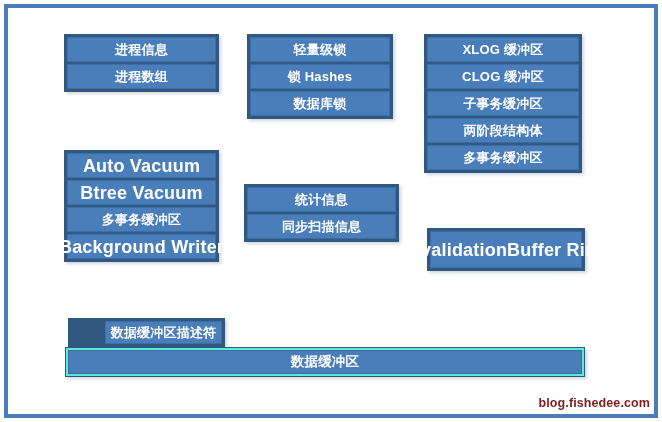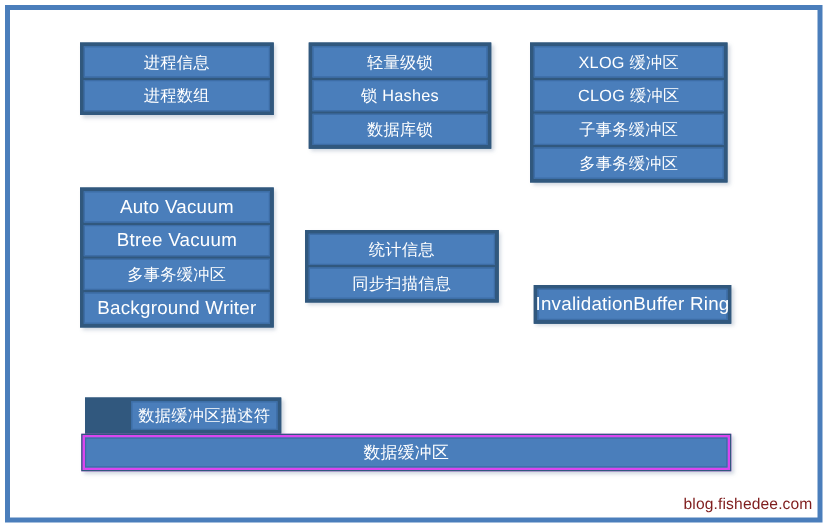--- a/index.html
+++ b/index.html
@@ -12,20 +12,21 @@
     font-family: "Liberation Sans", "DejaVu Sans", sans-serif;
   }
 
   #canvas {
     position: relative;
     width: 662px;
     height: 422px;
     background: #ffffff;
     box-sizing: border-box;
     overflow: hidden;
+    font-weight: bold;
   }
 
   
   .frame {
     position: absolute;
     left: 4px;
     top: 4px;
     width: 654px;
     height: 414px;
     box-sizing: border-box;
@@ -59,42 +60,42 @@
     text-align: center;
     font-size: 13px;
     line-height: 1;
     letter-spacing: 0.2px;
     white-space: nowrap;
     height: 25px;
     flex: 0 0 auto;
   }
 
   .node.latin {
-    font-size: 15px;
+    font-size: 18px;
   }
 
   
   .standalone {
     position: absolute;
     box-sizing: border-box;
     background: #31587e;
     border: 1px solid #31587e;
     padding: 2px;
     box-shadow: 2px 2px 3px rgba(120,140,165,0.35);
   }
   .standalone .node {
     width: 100%;
     height: 100%;
   }
 
   
   .wide-bar {
     position: absolute;
     box-sizing: border-box;
-    background: #d946ef;
+    background: #5eead4;
     border: 1px solid #31587e;
     padding: 2px;
     box-shadow: 2px 2px 3px rgba(120,140,165,0.35);
   }
   .wide-bar .node {
     width: 100%;
     height: 100%;
     font-size: 13.5px;
   }
 
@@ -124,36 +125,37 @@
   <div class="group" style="left:247px; top:34px; width:146px;">
     <div class="node">轻量级锁</div>
     <div class="node">锁 Hashes</div>
     <div class="node">数据库锁</div>
   </div>
 
   <div class="group" style="left:424px; top:34px; width:158px;">
     <div class="node">XLOG 缓冲区</div>
     <div class="node">CLOG 缓冲区</div>
     <div class="node">子事务缓冲区</div>
+    <div class="node">两阶段结构体</div>
     <div class="node">多事务缓冲区</div>
   </div>
 
   <div class="group" style="left:64px; top:150px; width:155px;">
     <div class="node latin">Auto Vacuum</div>
     <div class="node latin">Btree Vacuum</div>
     <div class="node">多事务缓冲区</div>
     <div class="node latin">Background Writer</div>
   </div>
 
   <div class="group" style="left:244px; top:184px; width:155px;">
     <div class="node">统计信息</div>
     <div class="node">同步扫描信息</div>
   </div>
 
-  <div class="standalone" style="left:427px; top:228px; width:158px; height:31px;">
+  <div class="standalone" style="left:427px; top:228px; width:158px; height:43px;">
     <div class="node latin">InvalidationBuffer Ring</div>
   </div>
 
   <div class="standalone" style="left:68px; top:318px; width:157px; height:29px;padding-left:36px;">
     <div class="node">数据缓冲区描述符</div>
   </div>
 
   <div class="wide-bar" style="left:65px; top:347px; width:520px; height:30px;">
     <div class="node">数据缓冲区</div>
   </div>

